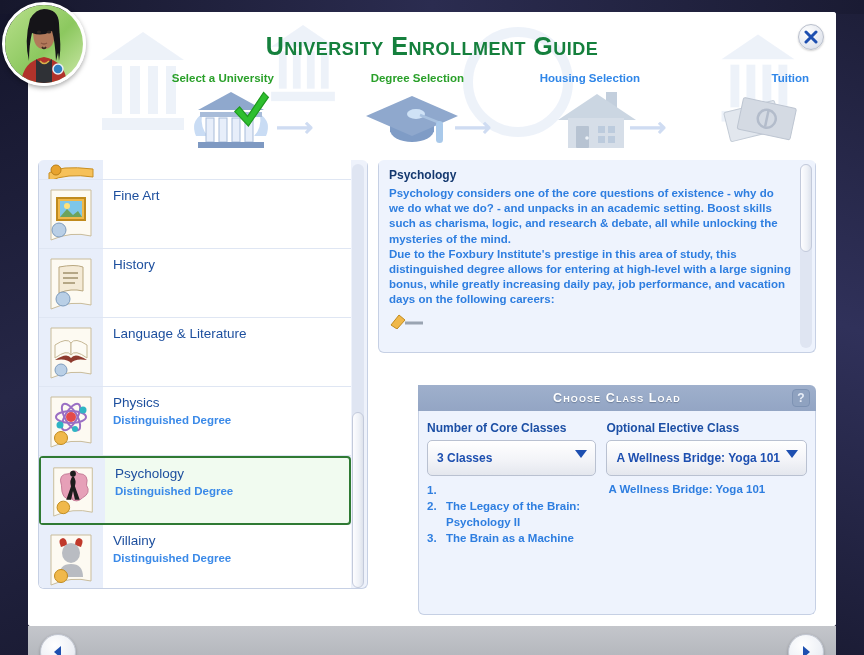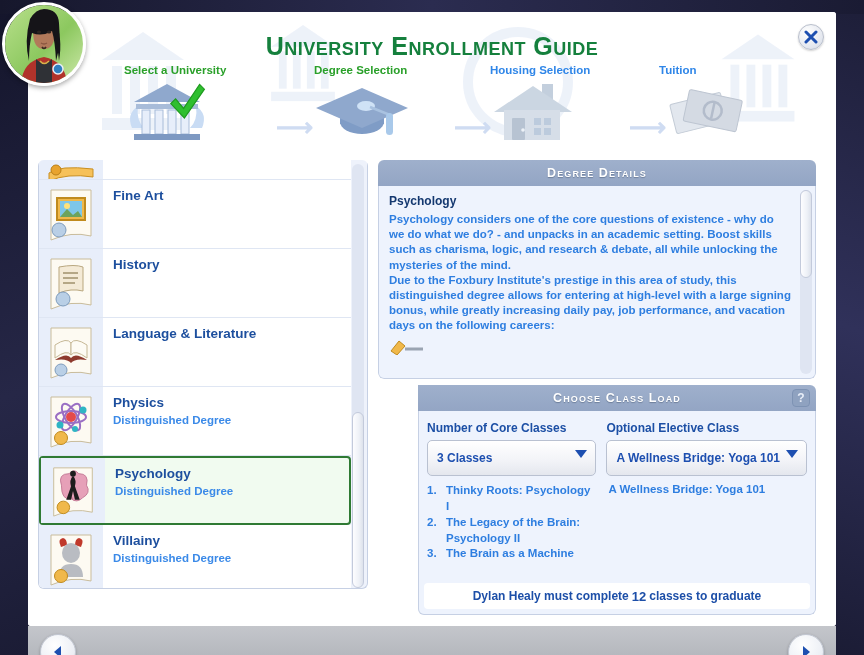--- a/index.html
+++ b/index.html
@@ -38,21 +38,21 @@
     position:absolute; top:20px; left:0; width:100%;
     text-align:center;
     font-size:25px; font-weight:bold;
     letter-spacing:.5px;
     color:#15803d;
     font-variant: small-caps;
     text-transform: capitalize;
   }
 
   #steps { position:absolute; top:52px; left:96px; width:620px; height:90px; }
-  .step { position:absolute; top:0; text-align:left; }
+  .step { position:absolute; top:8px; text-align:right; }
   .step-label { font-size:11.5px; font-weight:bold; white-space:nowrap; }
   .step-label.done    { color:#2aa02a; }
   .step-label.current { color:#2aa02a; }
   .step-label.future  { color:#2f86e8; }
   .step-icon { margin-top:6px; position:relative; height:60px; }
 
   .arrow { position:absolute; top:48px; color:#cfdcf2; font-size:26px; font-weight:bold; }
 
   .check {
     position:absolute; right:-2px; top:-4px;
@@ -120,21 +120,21 @@
     background:#f1fbf0;
     border:2px solid #2f7a33;
     border-radius:4px;
   }
   .prog-thumb {
     width:64px; flex:0 0 64px;
     background:#e8eefa;
     display:flex; align-items:center; justify-content:center;
   }
   .prog-text { padding:8px 0 0 10px; }
-  .prog-name { font-size:13.5px; font-weight:bold; color:#1d4f9e; line-height:1.15; }
+  .prog-name { font-size:13.5px; font-weight:normal; color:#1d4f9e; line-height:1.15; }
   .prog-sub  { font-size:11.5px; font-weight:bold; color:#3b8ae8; margin-top:3px; }
 
   .prog-item.partial { height:20px; overflow:hidden; align-items:flex-end; }
   .prog-item.partial .prog-thumb { height:20px; align-items:flex-end; }
 
   
   .vscroll { position:absolute; top:4px; right:3px; bottom:4px; width:12px;
              background:#dfe5f2; border-radius:6px; }
   .vthumb { position:absolute; left:0; width:12px; border-radius:6px;
             background: linear-gradient(90deg,#fdfdff,#eef1f7 60%,#dde2ec);
@@ -473,21 +473,20 @@
 
           </div>
 
           <div class="vscroll">
             <div class="vthumb" style="top:248px; height:176px;"></div>
           </div>
         </div>
       </div>
 
       <div class="panel" id="details-panel">
-        <div class="panel-head">Degree Details</div>
         <div id="details-body">
           <div id="details-scrollport">
             <div class="det-title">Psychology</div>
             <div class="det-para">Psychology considers one of the core questions of existence - why do we do what we do? - and unpacks in an academic setting. Boost skills such as charisma, logic, and research &amp; debate, all while unlocking the mysteries of the mind.</div>
             <div class="det-para">Due to the Foxbury Institute's prestige in this area of study, this distinguished degree allows for entering at high-level with a large signing bonus, while greatly increasing daily pay, job performance, and vacation days on the following careers:</div>
             <div class="det-career-row">
               <svg width="48" height="18" viewBox="0 0 48 18">
                 <path d="M2 14 l8 -10 l6 5 l-8 9 Z" fill="#f0b84a" stroke="#c08a1d"></path>
                 <path d="M16 12 h18" stroke="#9aa4b2" stroke-width="3"></path>
               </svg>
@@ -509,21 +508,20 @@
 
             <div class="cl-col">
               <div class="cl-label">Number of Core Classes</div>
               <div class="dropdown">
                 <span>3 Classes</span>
                 <span class="caret"></span>
               </div>
               <ul class="cl-list">
                 <li>
                   <span class="num">1.</span>
-                  <span>Thinky Roots: Psychology I</span>
                 </li>
                 <li>
                   <span class="num">2.</span>
                   <span>The Legacy of the Brain: Psychology II</span>
                 </li>
                 <li>
                   <span class="num">3.</span>
                   <span>The Brain as a Machine</span>
                 </li>
               </ul>
@@ -533,25 +531,20 @@
               <div class="cl-label">Optional Elective Class</div>
               <div class="dropdown">
                 <span>A Wellness Bridge: Yoga 101</span>
                 <span class="caret"></span>
               </div>
               <div class="cl-elective">A Wellness Bridge: Yoga 101</div>
             </div>
 
           </div>
 
-          <div id="grad-note">
-            <span>Dylan Healy must complete</span>
-            <span class="big">12</span>
-            <span>classes to graduate</span>
-          </div>
         </div>
       </div>
 
     </div>
   </div>
 
   <div id="avatar">
     <svg width="78" height="78" viewBox="0 0 78 78">
       <defs>
         <linearGradient id="avbg" x1="0" y1="0" x2="1" y2="1">

